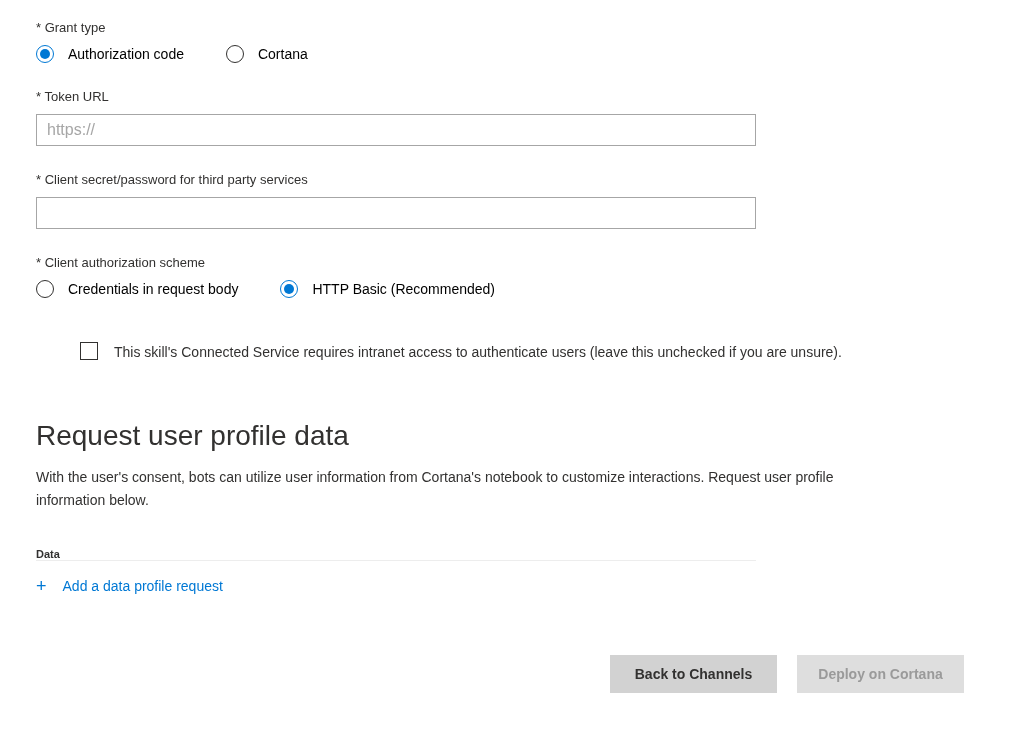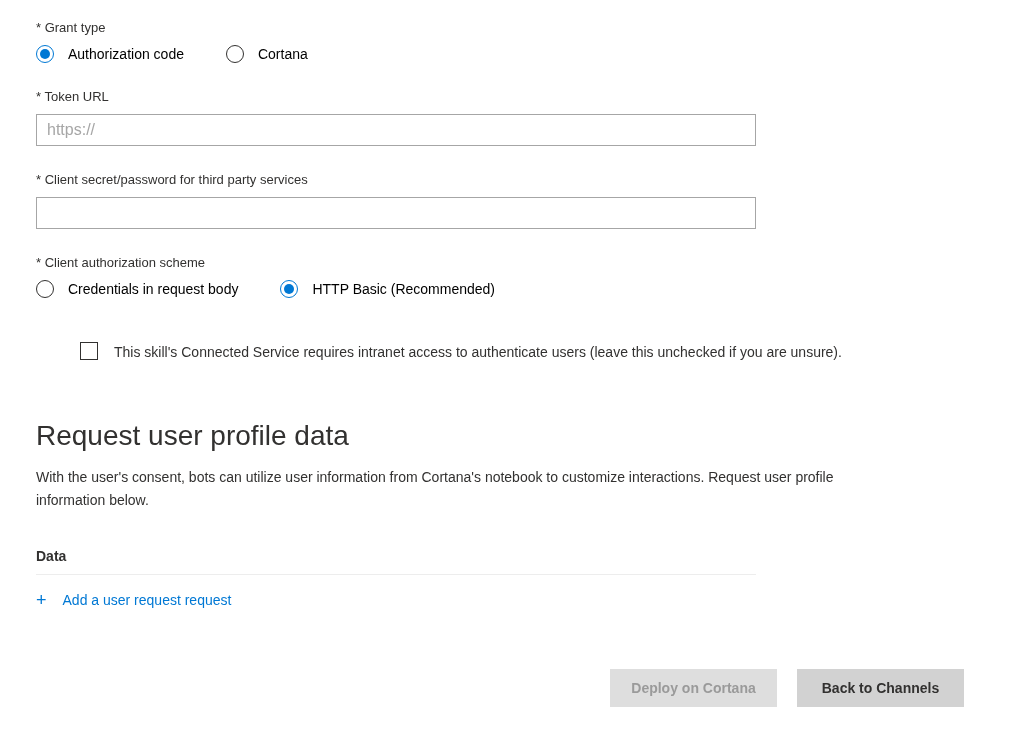--- a/index.html
+++ b/index.html
@@ -95,24 +95,23 @@
       margin-bottom: 14px;
     }
     .section-description {
       font-size: 14px;
       color: #323130;
       line-height: 1.65;
       max-width: 840px;
       margin-bottom: 36px;
     }
     .data-header {
-      font-size: 14px;
+      font-size: 11px;
       font-weight: 700;
       color: #323130;
-      padding-bottom: 10px;
       border-bottom: 1px solid #ededed;
       width: 720px;
     }
     .add-link {
       display: flex;
       align-items: center;
       gap: 16px;
       margin-top: 16px;
       cursor: pointer;
     }
@@ -207,19 +206,19 @@
   <span class="checkbox-label">This skill's Connected Service requires intranet access to authenticate users (leave this unchecked if you are unsure).</span>
 </div>
 
 <h2 class="section-heading">Request user profile data</h2>
 <p class="section-description">With the user's consent, bots can utilize user information from Cortana's notebook to customize interactions. Request user profile information below.</p>
 
 <div class="data-header">Data</div>
 
 <div class="add-link">
   <span class="plus-icon">+</span>
-  <span class="add-link-text">Add a user request request</span>
+  <span class="add-link-text">Add a data profile request</span>
 </div>
 
 <div class="button-row">
+  <button class="btn btn-back">Back to Channels</button>
   <button class="btn btn-deploy">Deploy on Cortana</button>
-  <button class="btn btn-back">Back to Channels</button>
 </div>
 
 </body></html>

